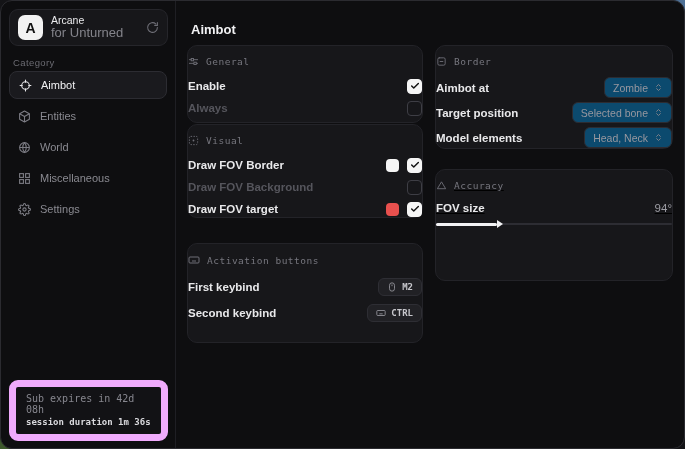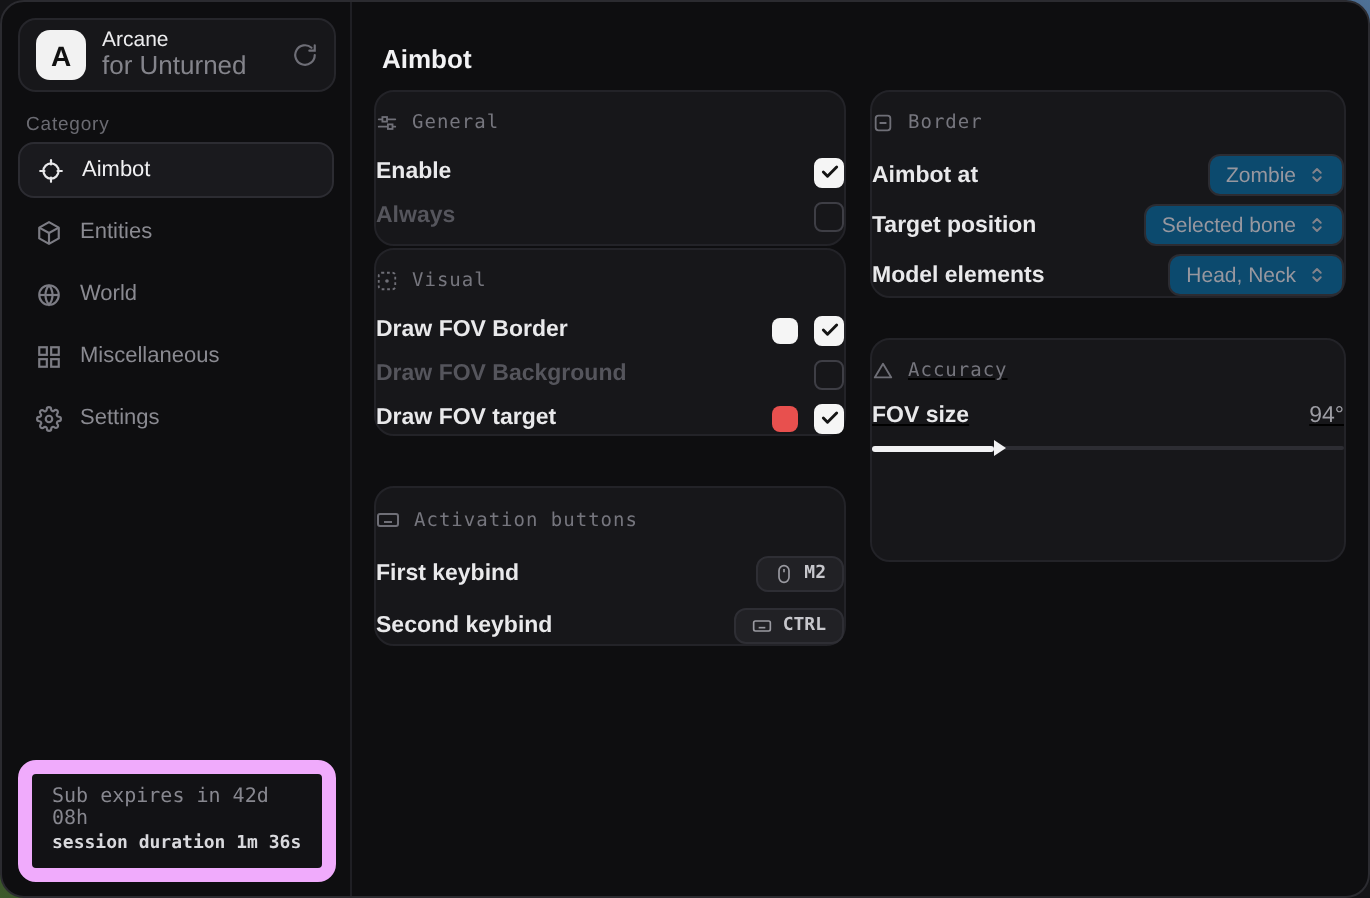--- a/index.html
+++ b/index.html
@@ -254,21 +254,21 @@
         <span class="swatch" style="background: rgb(232, 80, 78);"></span>
         <span class="checkbox checked">
           <svg width="10" height="10" viewBox="0 0 24 24" fill="none" stroke="currentColor" stroke-width="3.5" stroke-linecap="round" stroke-linejoin="round">
               <polyline points="20 6 9 17 4 12"></polyline>
             </svg>
         </span>
       </span>
     </div>
   </div>
 
-  <div class="card" style="left:186px; top:242px; width:236px; height:80px;">
+  <div class="card" style="left:186px; top:242px; width:236px; height:100px;">
     <div class="card-head">
       <span class="head-ic">
         <svg width="12" height="12" viewBox="0 0 24 24" fill="none" stroke="currentColor" stroke-width="2">
           <rect x="2" y="6" width="20" height="12" rx="2"></rect>
             <line x1="6" y1="10" x2="6" y2="10.01"></line>
             <line x1="10" y1="10" x2="10" y2="10.01"></line>
             <line x1="14" y1="10" x2="14" y2="10.01"></line>
             <line x1="18" y1="10" x2="18" y2="10.01"></line>
             <line x1="8" y1="14" x2="16" y2="14"></line>
         </svg>

